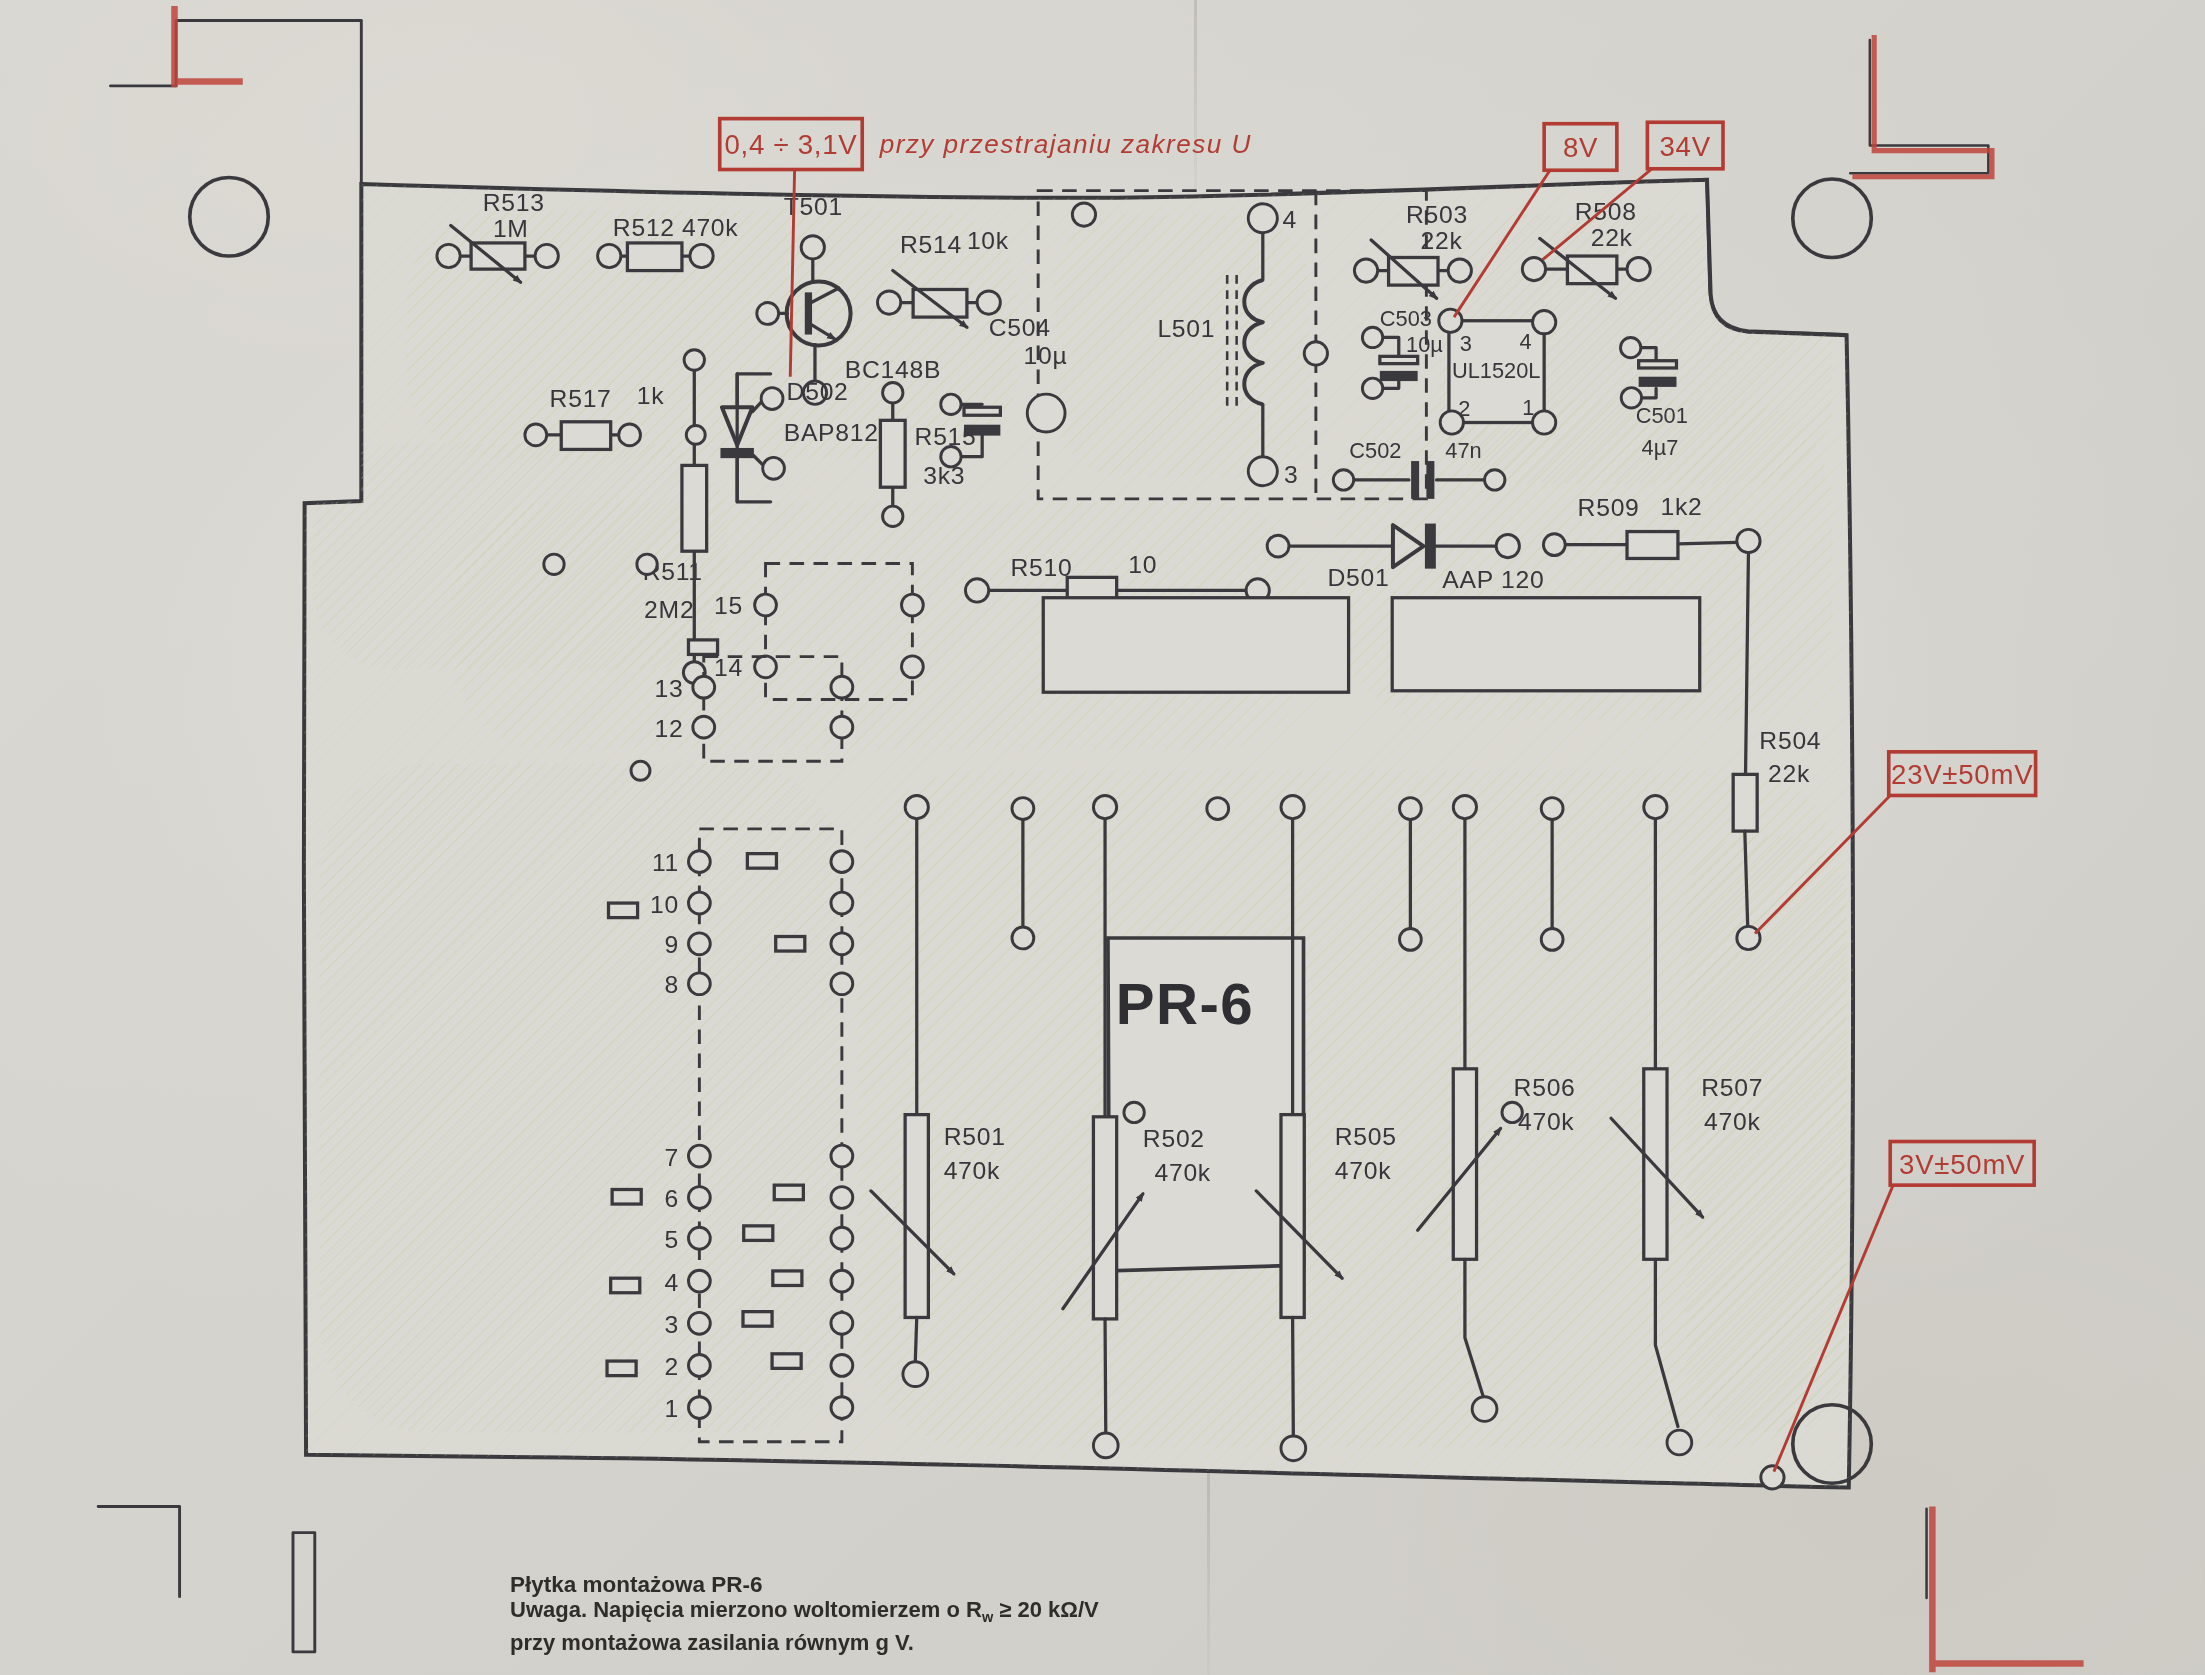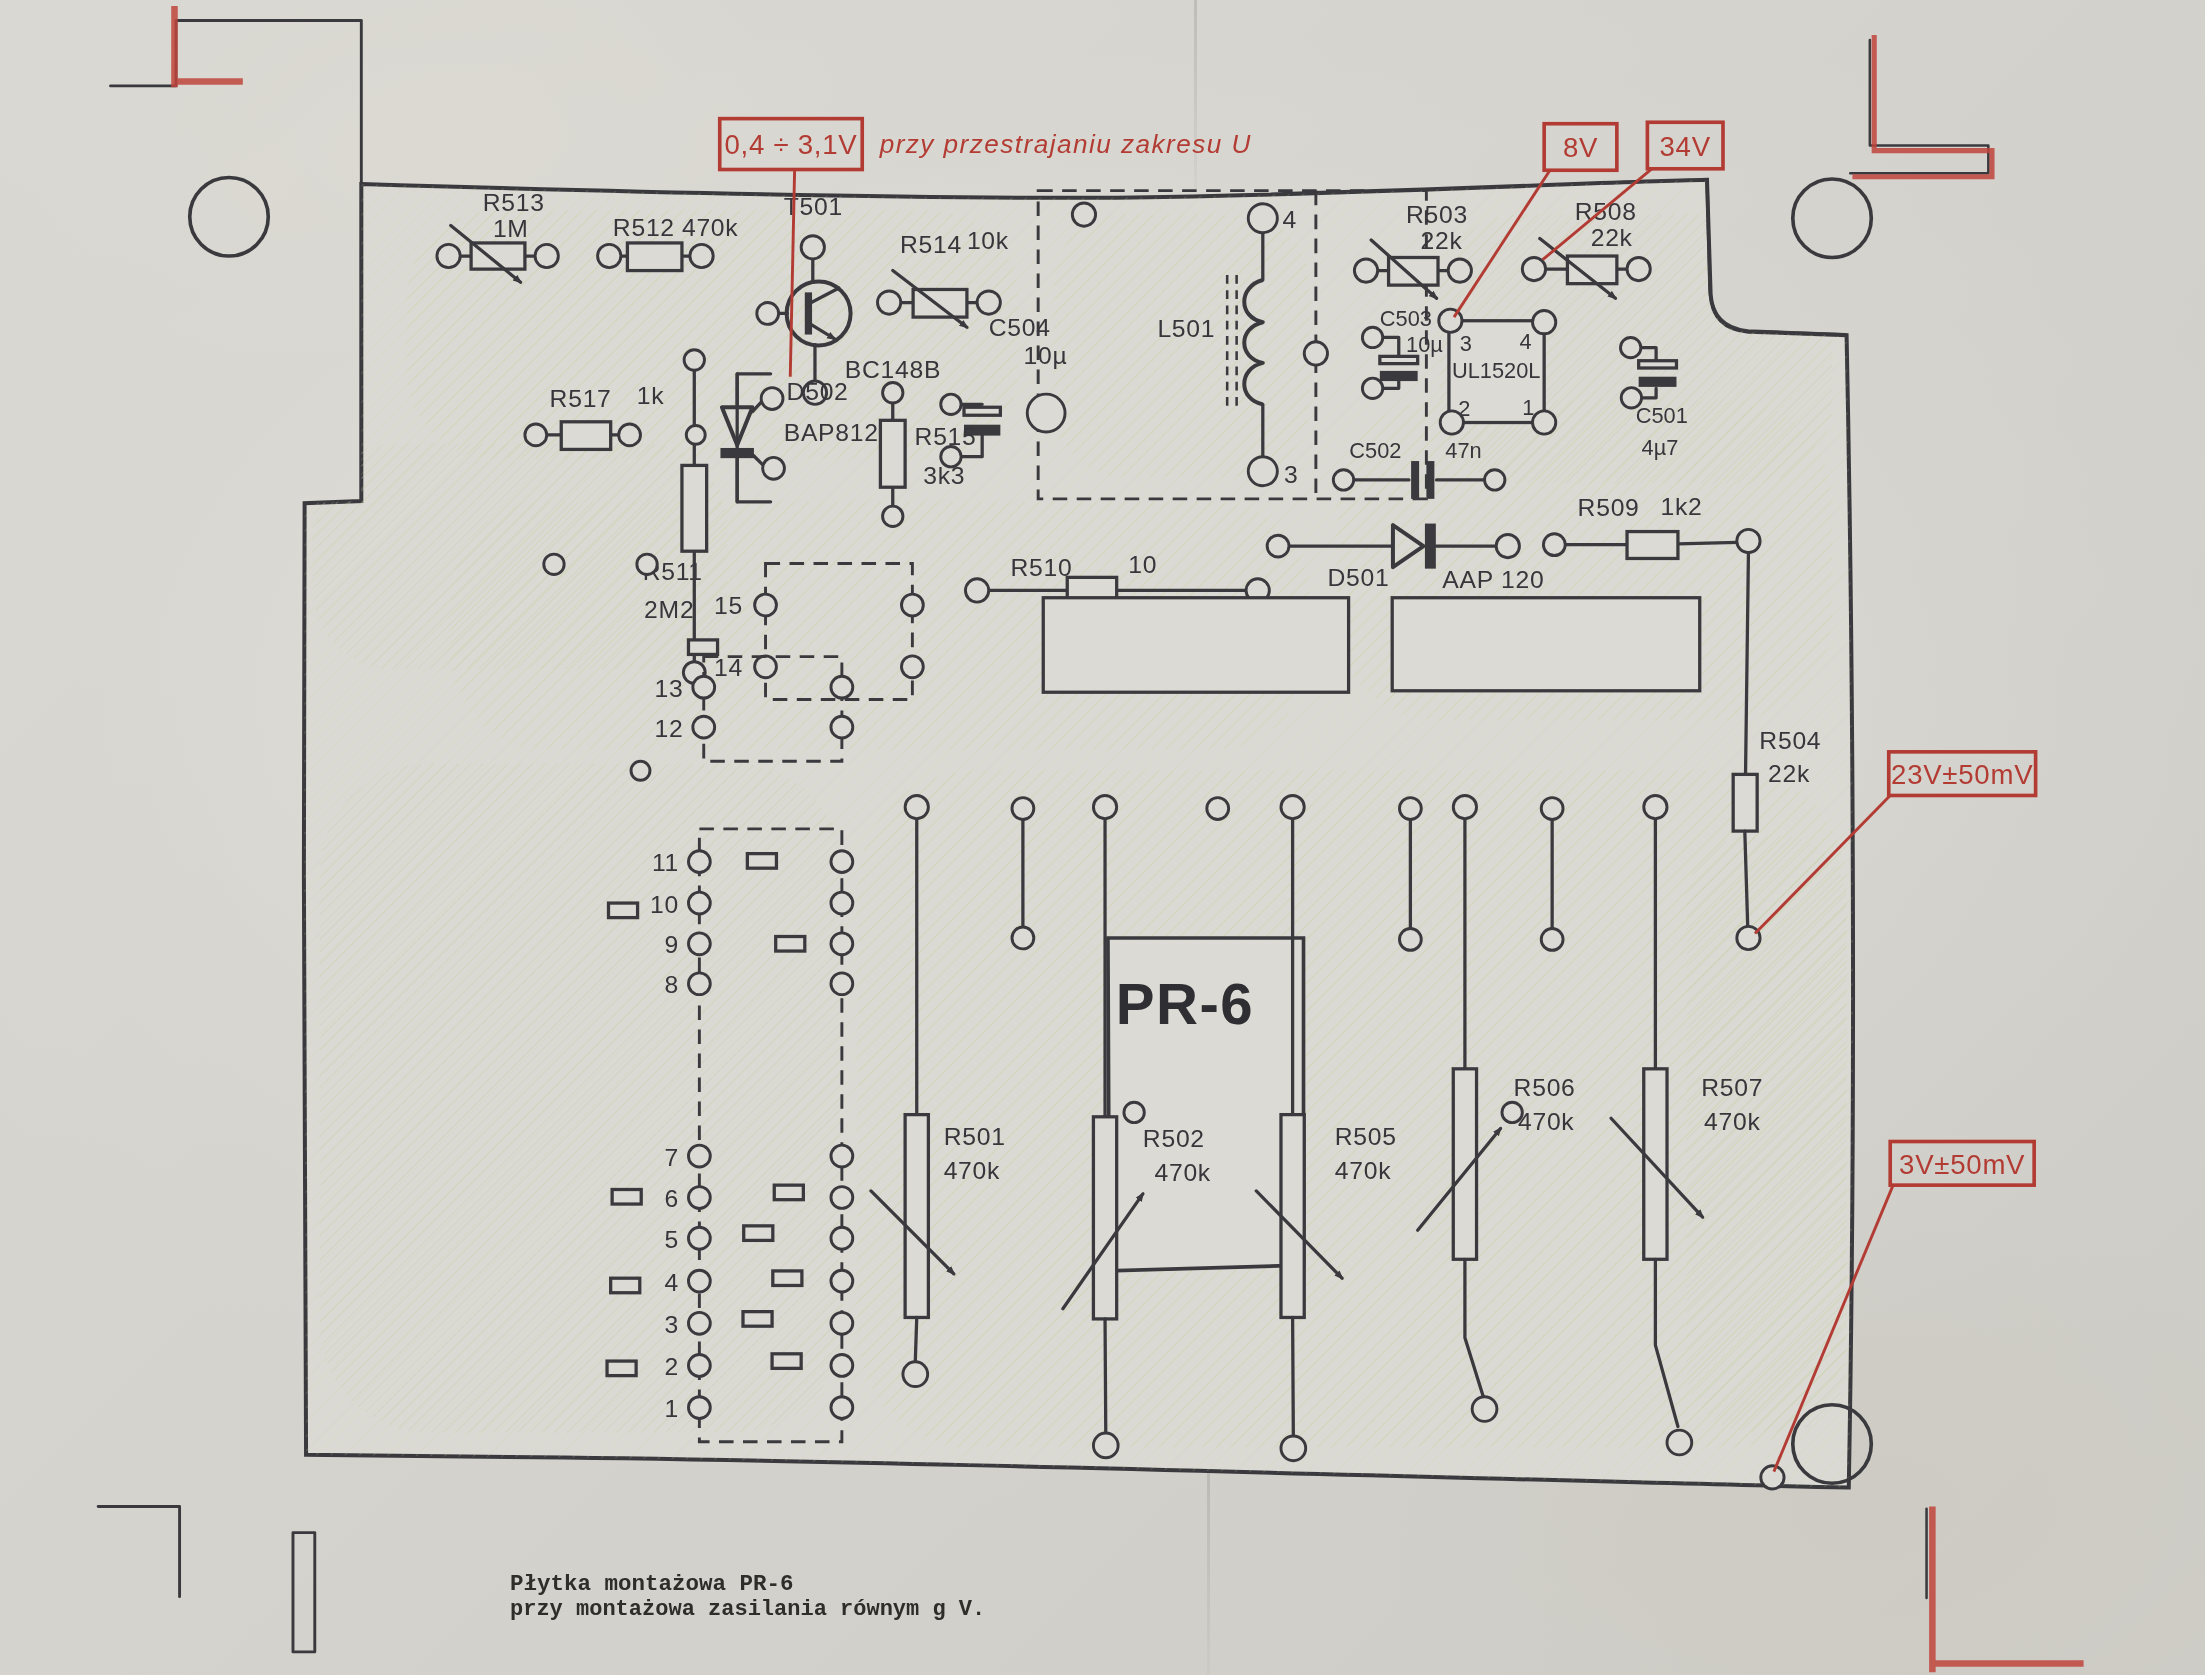--- a/index.html
+++ b/index.html
@@ -29,21 +29,21 @@
   .lbl{font-family:"Liberation Sans",sans-serif;font-size:34px;fill:#36363b;letter-spacing:1px;}
   .lbl-sm{font-family:"Liberation Sans",sans-serif;font-size:30px;fill:#36363b;}
   .lbl-big{font-family:"Liberation Sans",sans-serif;font-size:80px;font-weight:bold;fill:#2e2e33;letter-spacing:2px;}
   .red-box{stroke:#b23c34;fill:none;stroke-width:5;}
   .red-line{stroke:#b23c34;fill:none;stroke-width:4;}
   .red-mark{stroke:#c0453c;fill:none;stroke-width:9;opacity:.85;}
   .red-lbl{font-family:"Liberation Sans",sans-serif;font-size:38px;fill:#b23c34;letter-spacing:1px;}
   .red-note{font-family:"Liberation Sans",sans-serif;font-size:36px;fill:#b23c34;font-style:italic;letter-spacing:2px;}
   .caption{
     position:absolute;left:510px;top:1572px;color:#2f2d2a;
-    font-family:Liberation Mono, monospace;font-weight:bold;line-height:25px;
+    font-family:Liberation Sans, sans-serif;font-weight:bold;line-height:25px;
   }
   .caption .l1{font-size:22.5px;}
   .caption .l2,.caption .l3{font-size:22px;}
   .caption sub{font-size:14.5px;}
   .crease{position:absolute;width:2.9px;background:linear-gradient(to bottom,rgba(120,118,110,.25),rgba(120,118,110,.05));}
 </style>
 </head>
 <body>
 
 <div class="paper"></div>
@@ -496,15 +496,16 @@
     <line class="red-line" x1="2600" y1="1094" x2="2414" y2="1284"></line>
 
     <rect class="red-box" x="2600" y="1570" width="198" height="60"></rect>
     <text class="red-lbl" x="2699" y="1614" text-anchor="middle">3V±50mV</text>
     <line class="red-line" x1="2604" y1="1630" x2="2440" y2="2024"></line>
   </g>
 </svg>
 
 <div class="caption">
   <div class="l1">Płytka montażowa PR-6</div>
+  <div class="l2"><span>Uwaga. Napięcia mierzono woltomierzem o R</span><sub>w</sub><span> ≥ 20 kΩ/V</span></div>
   <div class="l3">przy montażowa zasilania równym g V.</div>
 </div>
 
 
 </body></html>

